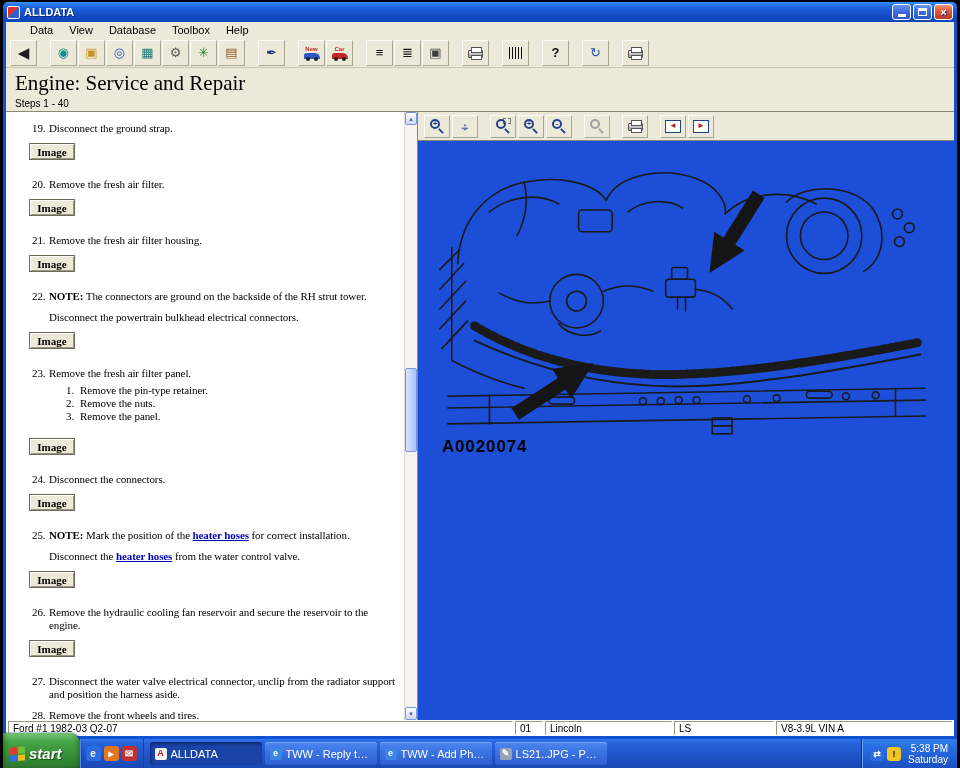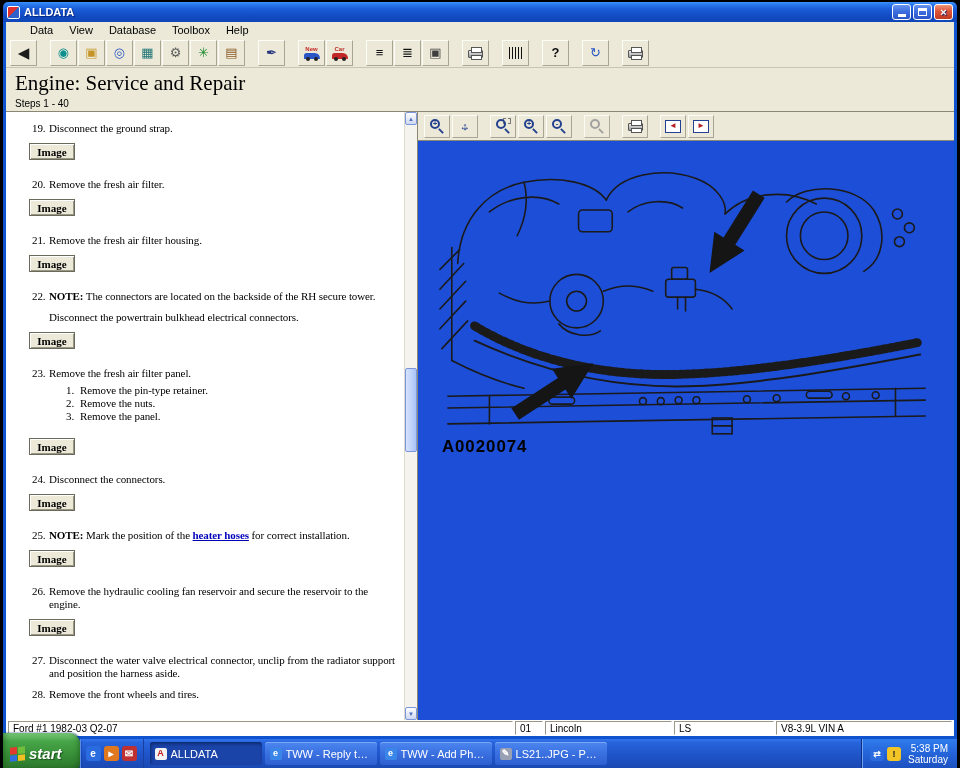--- a/index.html
+++ b/index.html
@@ -246,39 +246,40 @@
               </div>
               <div class="step">
                 <div class="para"><span class="num">20.</span><span>Remove the fresh air filter.</span></div>
                 <button class="image-btn">Image</button>
               </div>
               <div class="step">
                 <div class="para"><span class="num">21.</span><span>Remove the fresh air filter housing.</span></div>
                 <button class="image-btn">Image</button>
               </div>
               <div class="step">
-                <div class="para"><span class="num">22.</span><span class="b">NOTE:</span><span>  The connectors are located on the backside of the RH secure tower.</span></div>
+                <div class="para"><span class="num">22.</span><span class="b">NOTE:</span><span>  The connectors are ground on the backside of the RH strut tower.</span></div>
                 <div class="para cont"><span>Disconnect the powertrain bulkhead electrical connectors.</span></div>
                 <button class="image-btn">Image</button>
               </div>
               <div class="step">
                 <div class="para"><span class="num">23.</span><span>Remove the fresh air filter panel.</span></div>
                 <div class="sub">
                   <div class="sub-item"><span class="sub-num">1.</span><span>Remove the pin-type retainer.</span></div>
                   <div class="sub-item"><span class="sub-num">2.</span><span>Remove the nuts.</span></div>
                   <div class="sub-item"><span class="sub-num">3.</span><span>Remove the panel.</span></div>
                 </div>
                 <button class="image-btn">Image</button>
               </div>
               <div class="step">
                 <div class="para"><span class="num">24.</span><span>Disconnect the connectors.</span></div>
                 <button class="image-btn">Image</button>
               </div>
               <div class="step">
                 <div class="para"><span class="num">25.</span><span class="b">NOTE:</span><span>  Mark the position of the </span><span class="link">heater hoses</span><span> for correct installation.</span></div>
+                <div class="para cont"><span>Disconnect the </span><span class="link">heater hoses</span><span> from the water control valve.</span></div>
                 <button class="image-btn">Image</button>
               </div>
               <div class="step">
                 <div class="para"><span class="num">26.</span><span>Remove the hydraulic cooling fan reservoir and secure the reservoir to the engine.</span></div>
                 <button class="image-btn">Image</button>
               </div>
               <div class="step">
                 <div class="para"><span class="num">27.</span><span>Disconnect the water valve electrical connector, unclip from the radiator support and position the harness aside.</span></div>
               </div>
               <div class="step">

